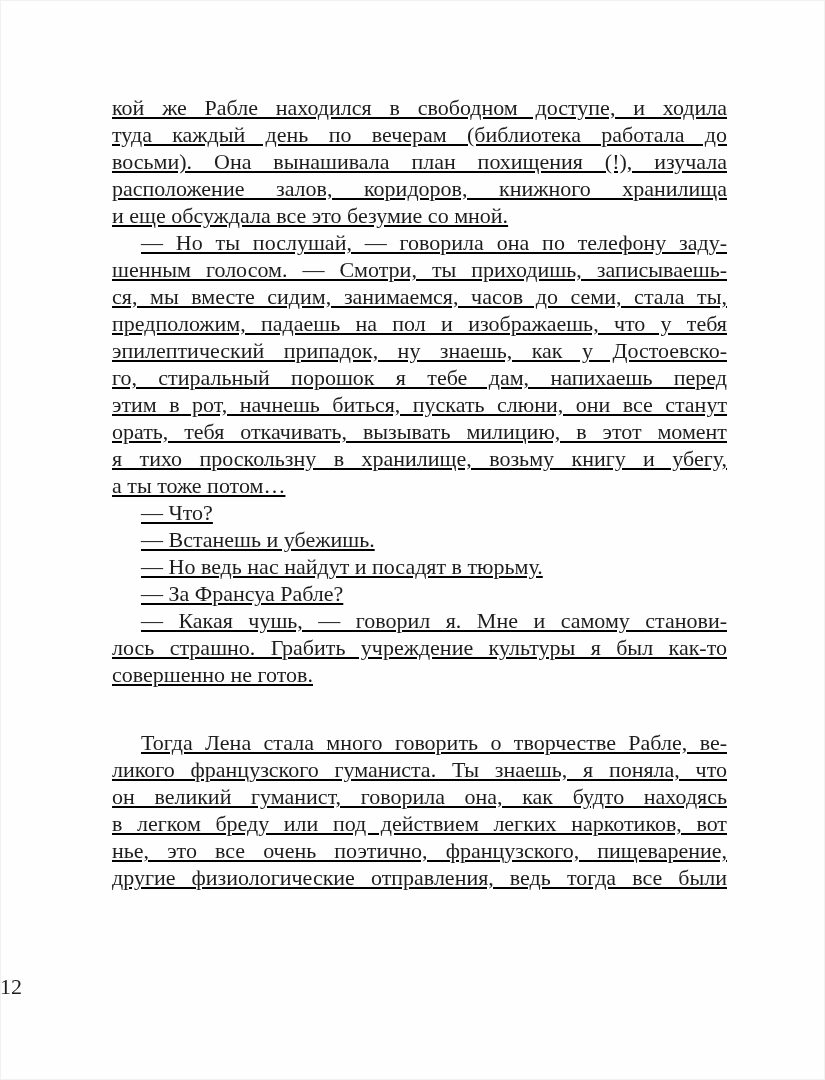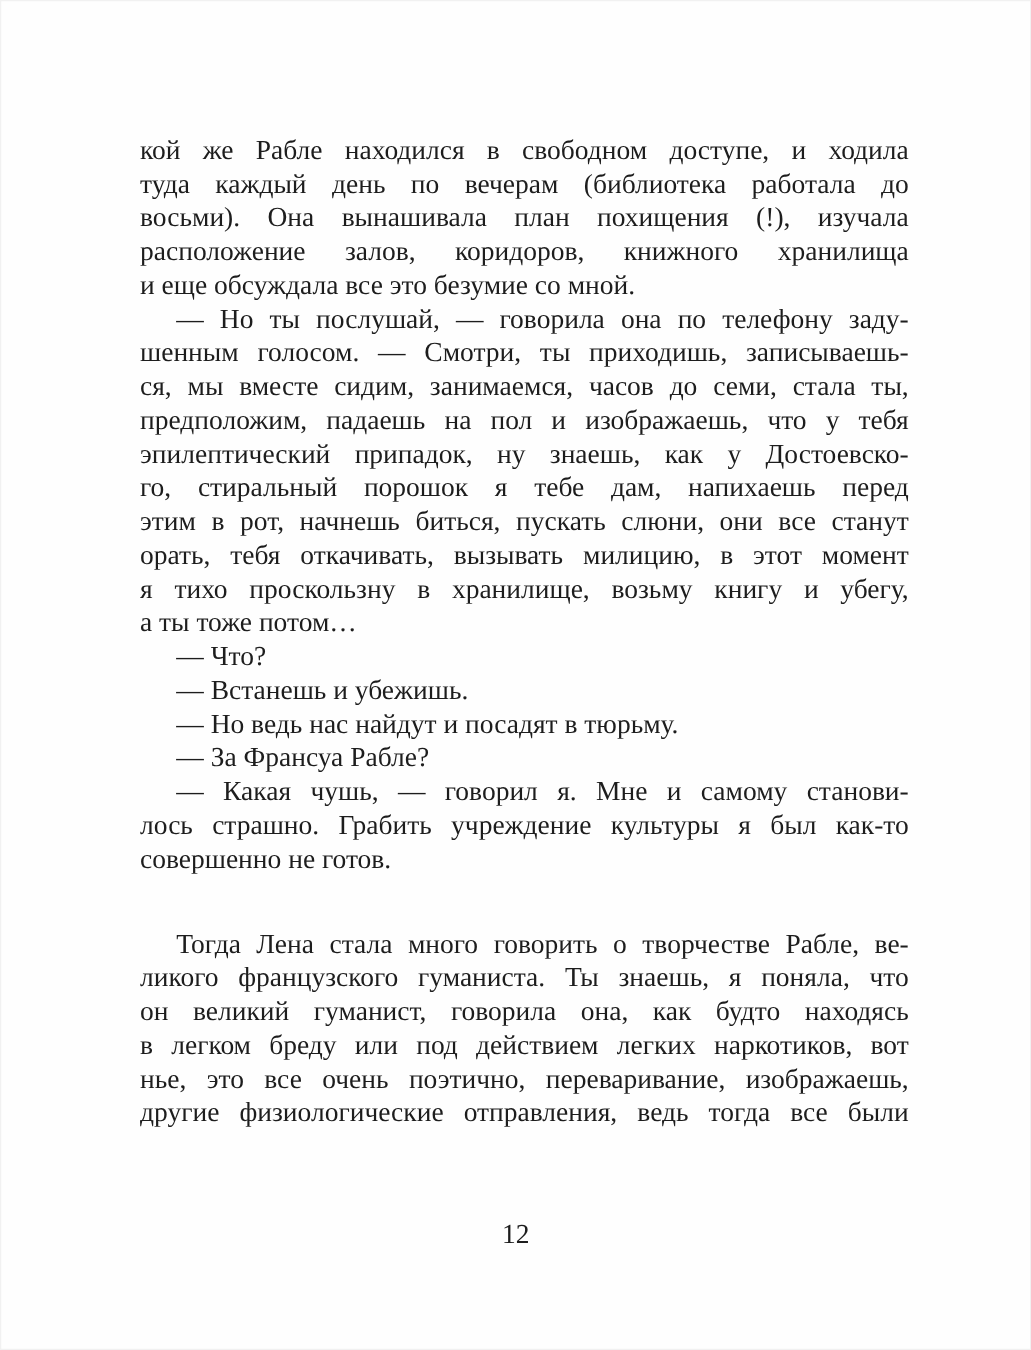--- a/index.html
+++ b/index.html
@@ -15,22 +15,23 @@
   }
   .page {
     position: absolute;
     inset: 0;
     background: #fefefe;
     box-shadow: inset 0 0 0 1px #f1f1f1;
   }
   .text-block {
     position: absolute;
     left: 112px;
-    top: 106px;
+    top: 94px;
     width: 615px;
+    text-decoration: underline;
   }
   .para {
     margin: 0;
   }
   .para.gap {
     margin-top: 41px;
   }
   .line {
     font-family: "Liberation Serif", "DejaVu Serif", serif;
     font-size: 22px;
@@ -43,21 +44,21 @@
     text-align-last: left;
   }
   .line.indent {
     text-indent: 29px;
   }
   .page-number {
     position: absolute;
     top: 973px;
     left: 0;
     width: 100%;
-    text-align: center;
+    text-align: left;
     font-family: "Liberation Serif", "DejaVu Serif", serif;
     font-size: 22px;
     line-height: 27px;
     color: #1d1d1d;
   }
 </style>
 </head>
 <body>
 
 <div class="page">
@@ -96,18 +97,18 @@
       <div class="para">
         <div class="line indent">— Какая чушь, — говорил я. Мне и самому станови-</div>
         <div class="line">лось страшно. Грабить учреждение культуры я был как-то</div>
         <div class="line last">совершенно не готов.</div>
       </div>
       <div class="para gap">
         <div class="line indent">Тогда Лена стала много говорить о творчестве Рабле, ве-</div>
         <div class="line">ликого французского гуманиста. Ты знаешь, я поняла, что</div>
         <div class="line">он великий гуманист, говорила она, как будто находясь</div>
         <div class="line">в легком бреду или под действием легких наркотиков, вот</div>
-        <div class="line">нье, это все очень поэтично, переваривание, изображаешь,</div>
+        <div class="line">нье, это все очень поэтично, французского, пищеварение,</div>
         <div class="line">другие физиологические отправления, ведь тогда все были</div>
       </div>
     </div>
   <div class="page-number">12</div>
 </div>
 
 </body></html>

